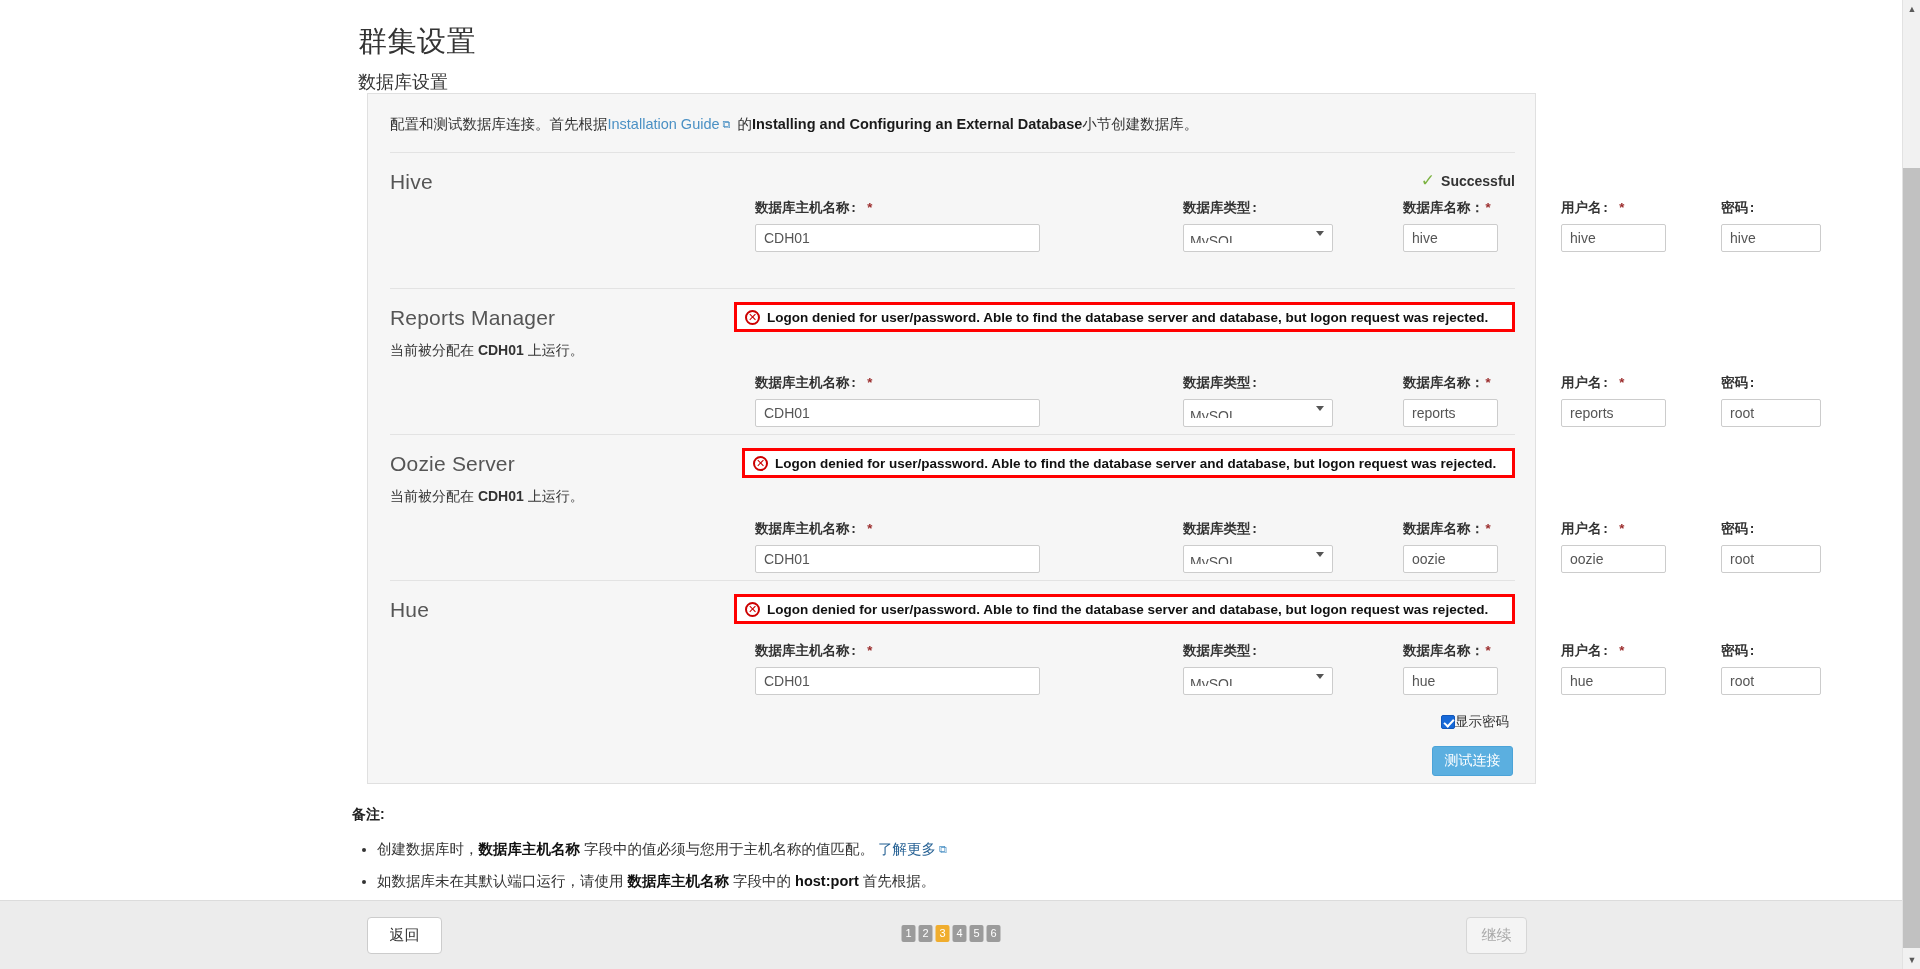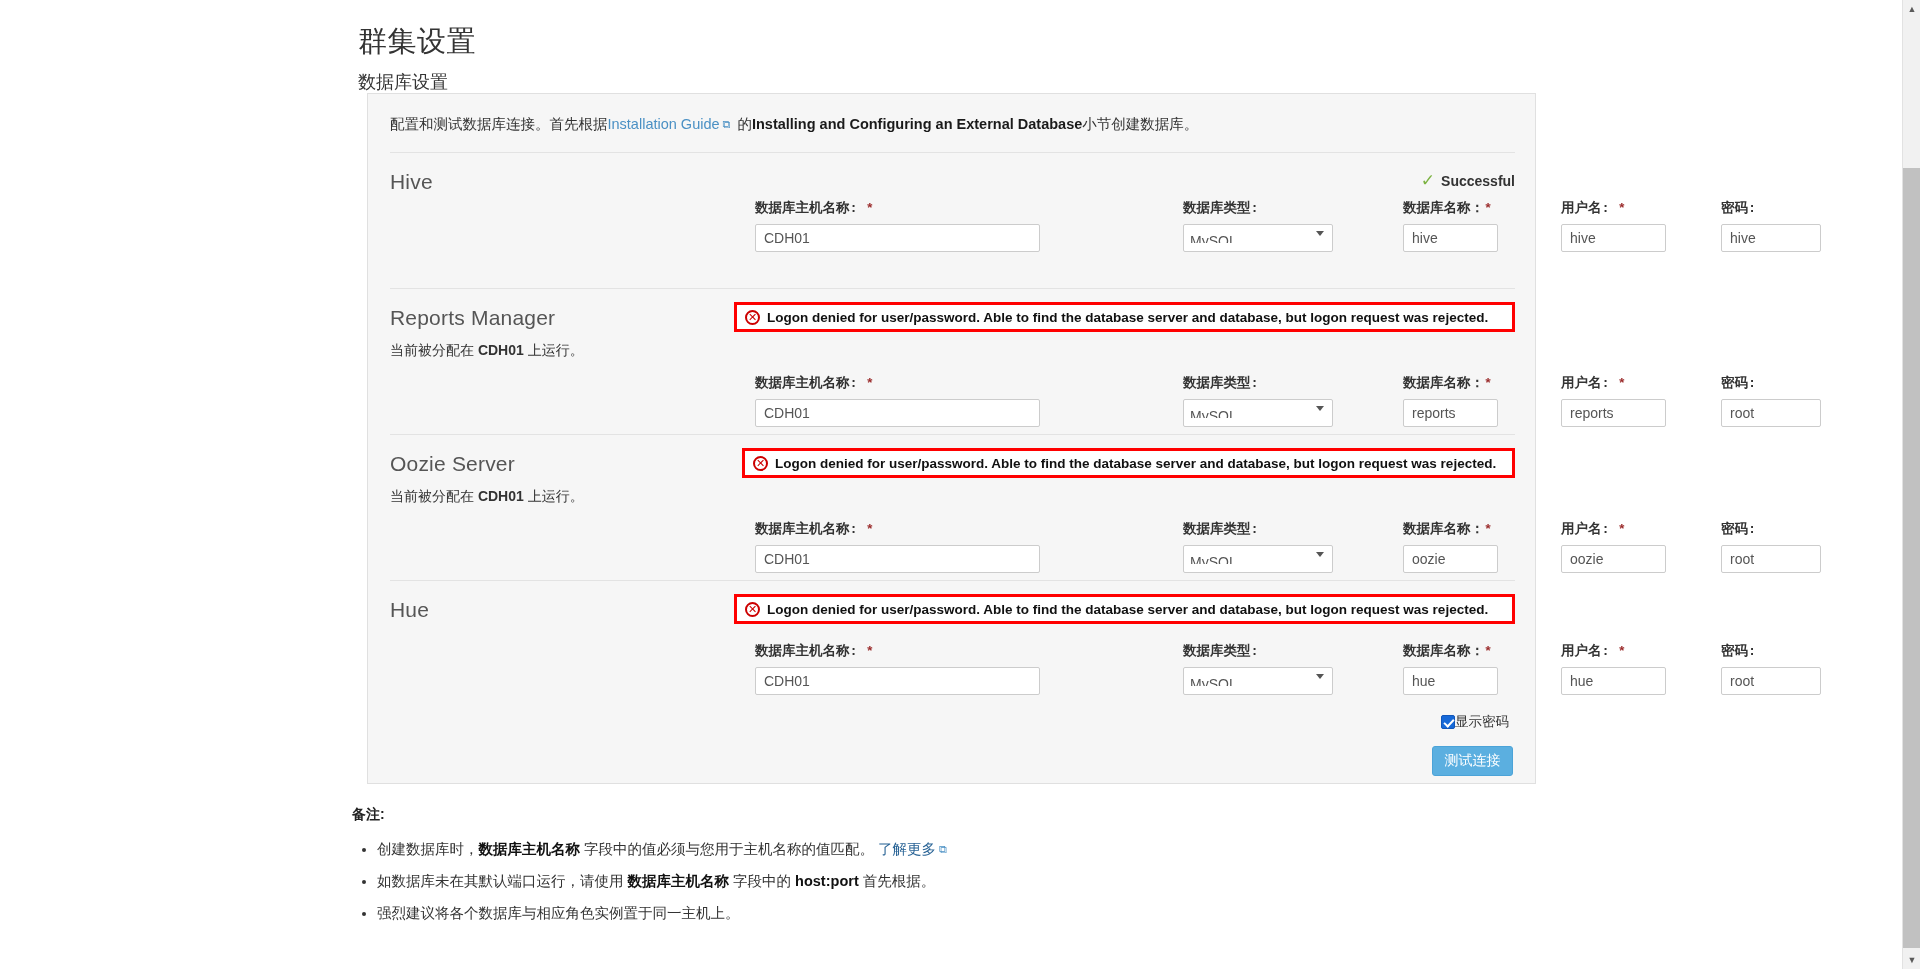--- a/index.html
+++ b/index.html
@@ -504,14 +504,26 @@
     </div>
 
     <div class="notes-title">备注:</div>
     <ul class="notes-list">
       <li><span>创建数据库时，</span><b>数据库主机名称</b><span> 字段中的值必须与您用于主机名称的值匹配。 </span><a href="#">了解更多</a><span class="ext-link-icon">⧉</span></li>
       <li><span>如数据库未在其默认端口运行，请使用 </span><b>数据库主机名称</b><span> 字段中的 </span><b>host:port</b><span> 首先根据。</span></li>
       <li><span>强烈建议将各个数据库与相应角色实例置于同一主机上。</span></li>
     </ul>
   </div>
 
+  <div class="footer">
+    <button class="btn-back">返回</button>
+    <div class="pager">
+      <span class="pg">1</span>
+      <span class="pg">2</span>
+      <span class="pg active">3</span>
+      <span class="pg">4</span>
+      <span class="pg">5</span>
+      <span class="pg">6</span>
+    </div>
+    <button class="btn-next">继续</button>
+  </div>
 
 </div>
 
 </body></html>

